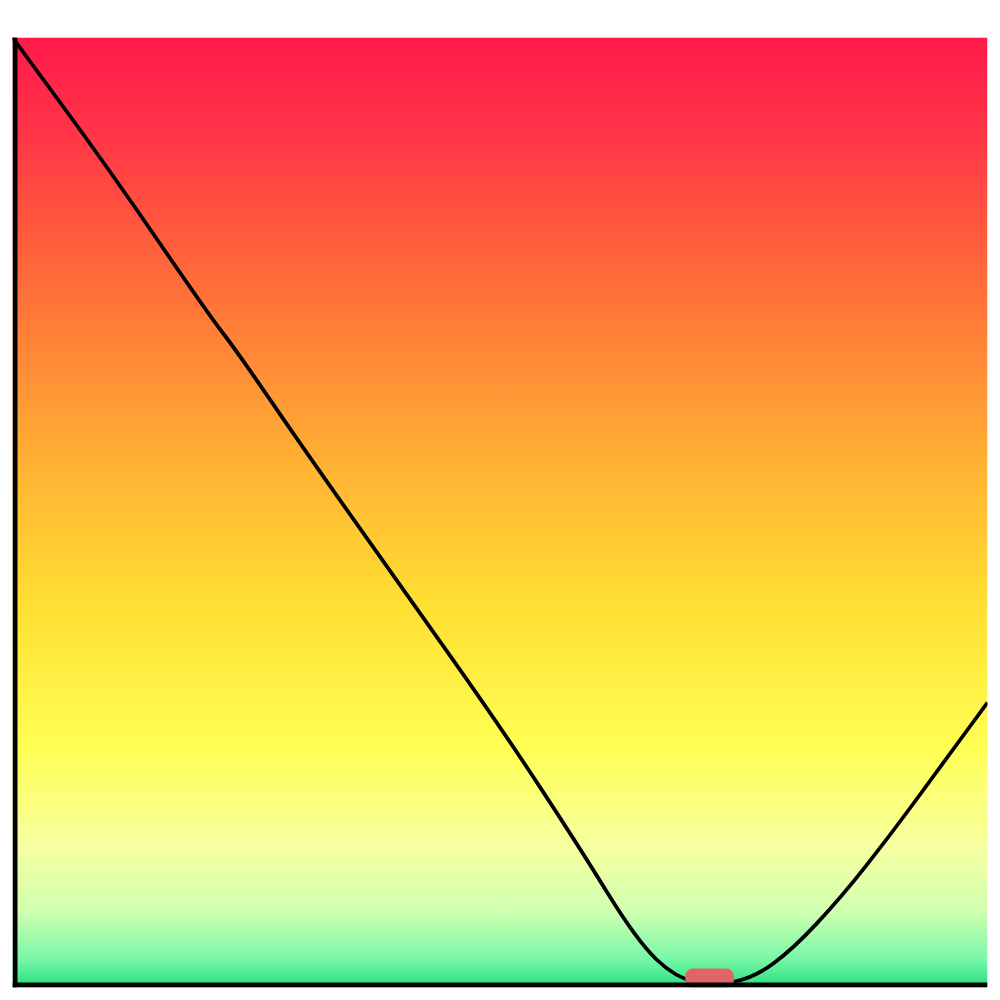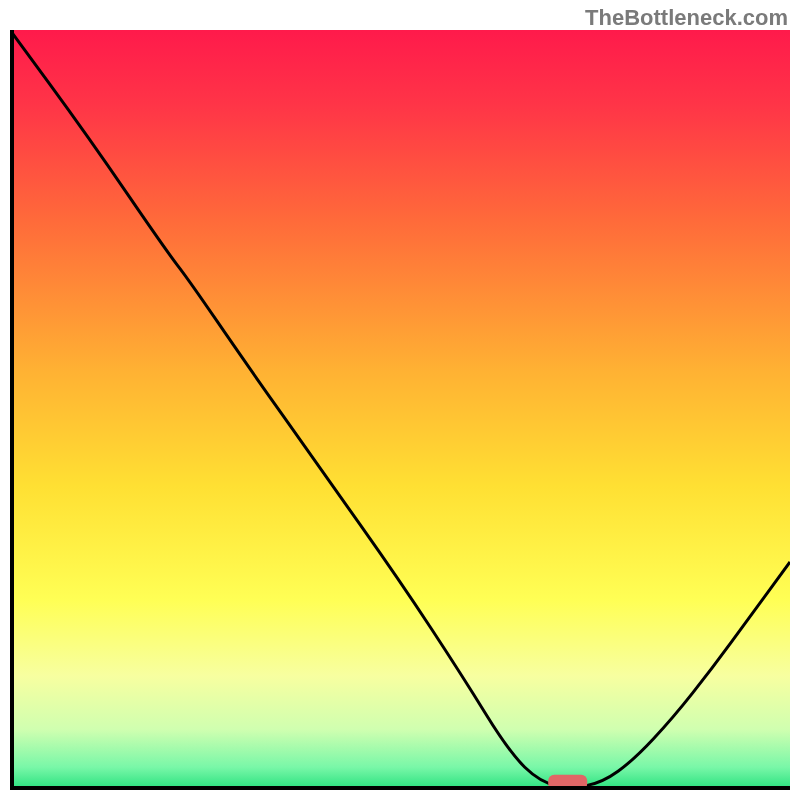--- a/index.html
+++ b/index.html
@@ -34,21 +34,20 @@
     height: 760px;
   }
   svg {
     display: block;
   }
 </style>
 </head>
 <body>
 
 <div class="container">
-  <div class="watermark">TheBottleneck.com</div>
 
   <div class="chart-area">
     <svg id="chart-svg" width="780" height="760" viewBox="0 0 780 760">
       <defs>
         <linearGradient id="bg-grad" x1="0" y1="0" x2="0" y2="1">
             <stop offset="0%" stop-color="#ff1a4b"></stop>
             <stop offset="10%" stop-color="#ff3547"></stop>
             <stop offset="25%" stop-color="#ff6a3a"></stop>
             <stop offset="45%" stop-color="#ffb233"></stop>
             <stop offset="60%" stop-color="#ffe033"></stop>

